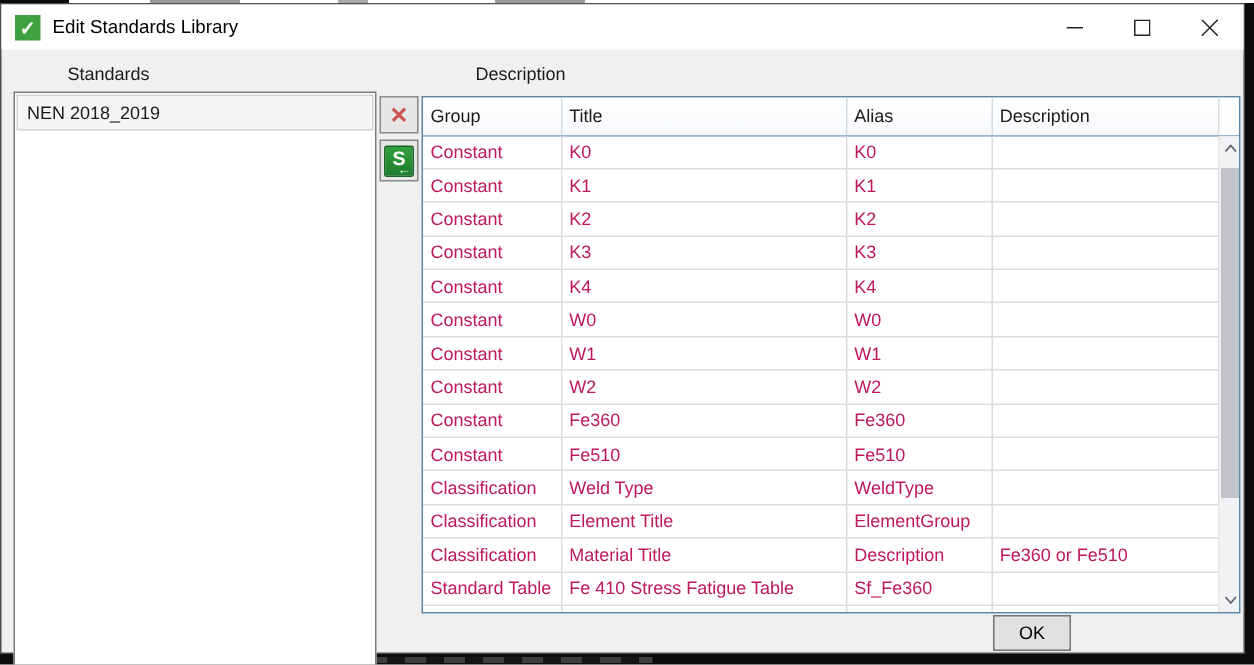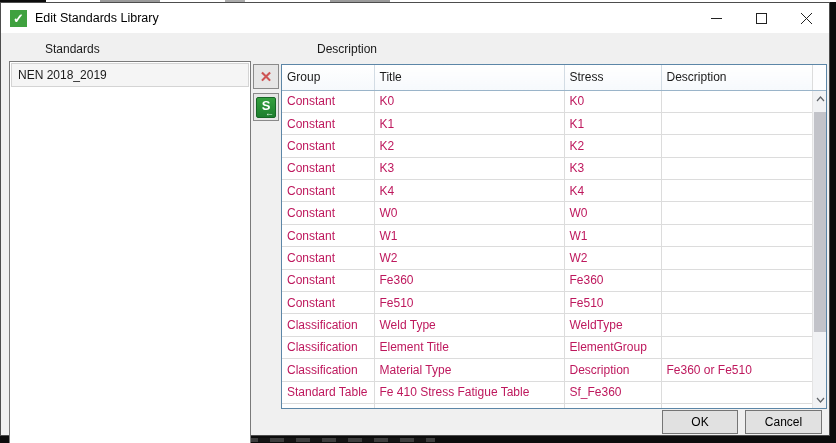--- a/index.html
+++ b/index.html
@@ -107,21 +107,21 @@
   .scroll-down { bottom:0; }
   .scroll-thumb { position:absolute; left:1px; top:21px; width:12px; height:220px; background:#c2c3c9; }
 
   
   .push-btn {
     position:absolute; height:24px; background:#e1e1e1; border:1px solid #757575;
     font-family:"Liberation Sans", sans-serif; font-size:12px; color:#000;
     display:flex; align-items:center; justify-content:center;
   }
   .btn-import { left:8px;  top:407px; width:40px;margin-top:33px; }
-  .btn-ok     { left:661px; top:407px; width:76px; }
+  .btn-ok     { left:661px; top:407px; width:52px; }
   .btn-cancel { left:744px; top:407px; width:77px; }
 </style>
 </head>
 <body>
 
 <div class="top-strip"></div>
 <div class="bottom-noise"></div>
 
 <div class="window">
 
@@ -171,21 +171,21 @@
       <colgroup>
         <col style="width:92px">
           <col style="width:190px">
           <col style="width:97px">
           <col style="width:151px">
       </colgroup>
       <thead>
         <tr>
           <th>Group</th>
           <th>Title</th>
-          <th>Stress</th>
+          <th>Alias</th>
           <th>Description</th>
         </tr>
       </thead>
       <tbody>
           <tr>
             <td>Constant</td>
             <td>K0</td>
             <td>K0</td>
             <td></td>
           </tr>
@@ -250,21 +250,21 @@
             <td></td>
           </tr>
           <tr>
             <td>Classification</td>
             <td>Element Title</td>
             <td>ElementGroup</td>
             <td></td>
           </tr>
           <tr>
             <td>Classification</td>
-            <td>Material Type</td>
+            <td>Material Title</td>
             <td>Description</td>
             <td>Fe360 or Fe510</td>
           </tr>
           <tr>
             <td>Standard Table</td>
             <td>Fe 410 Stress Fatigue Table</td>
             <td>Sf_Fe360</td>
             <td></td>
           </tr>
           <tr>
@@ -286,14 +286,13 @@
       <div class="scroll-btn scroll-down">
         <svg width="9" height="6">
           <polyline points="1,1 4.5,5 8,1" fill="none" stroke="#5f6368" stroke-width="1.2"></polyline>
         </svg>
       </div>
     </div>
   </div>
 
   <button class="push-btn btn-import">Import</button>
   <button class="push-btn btn-ok">OK</button>
-  <button class="push-btn btn-cancel">Cancel</button>
 </div>
 
 </body></html>

